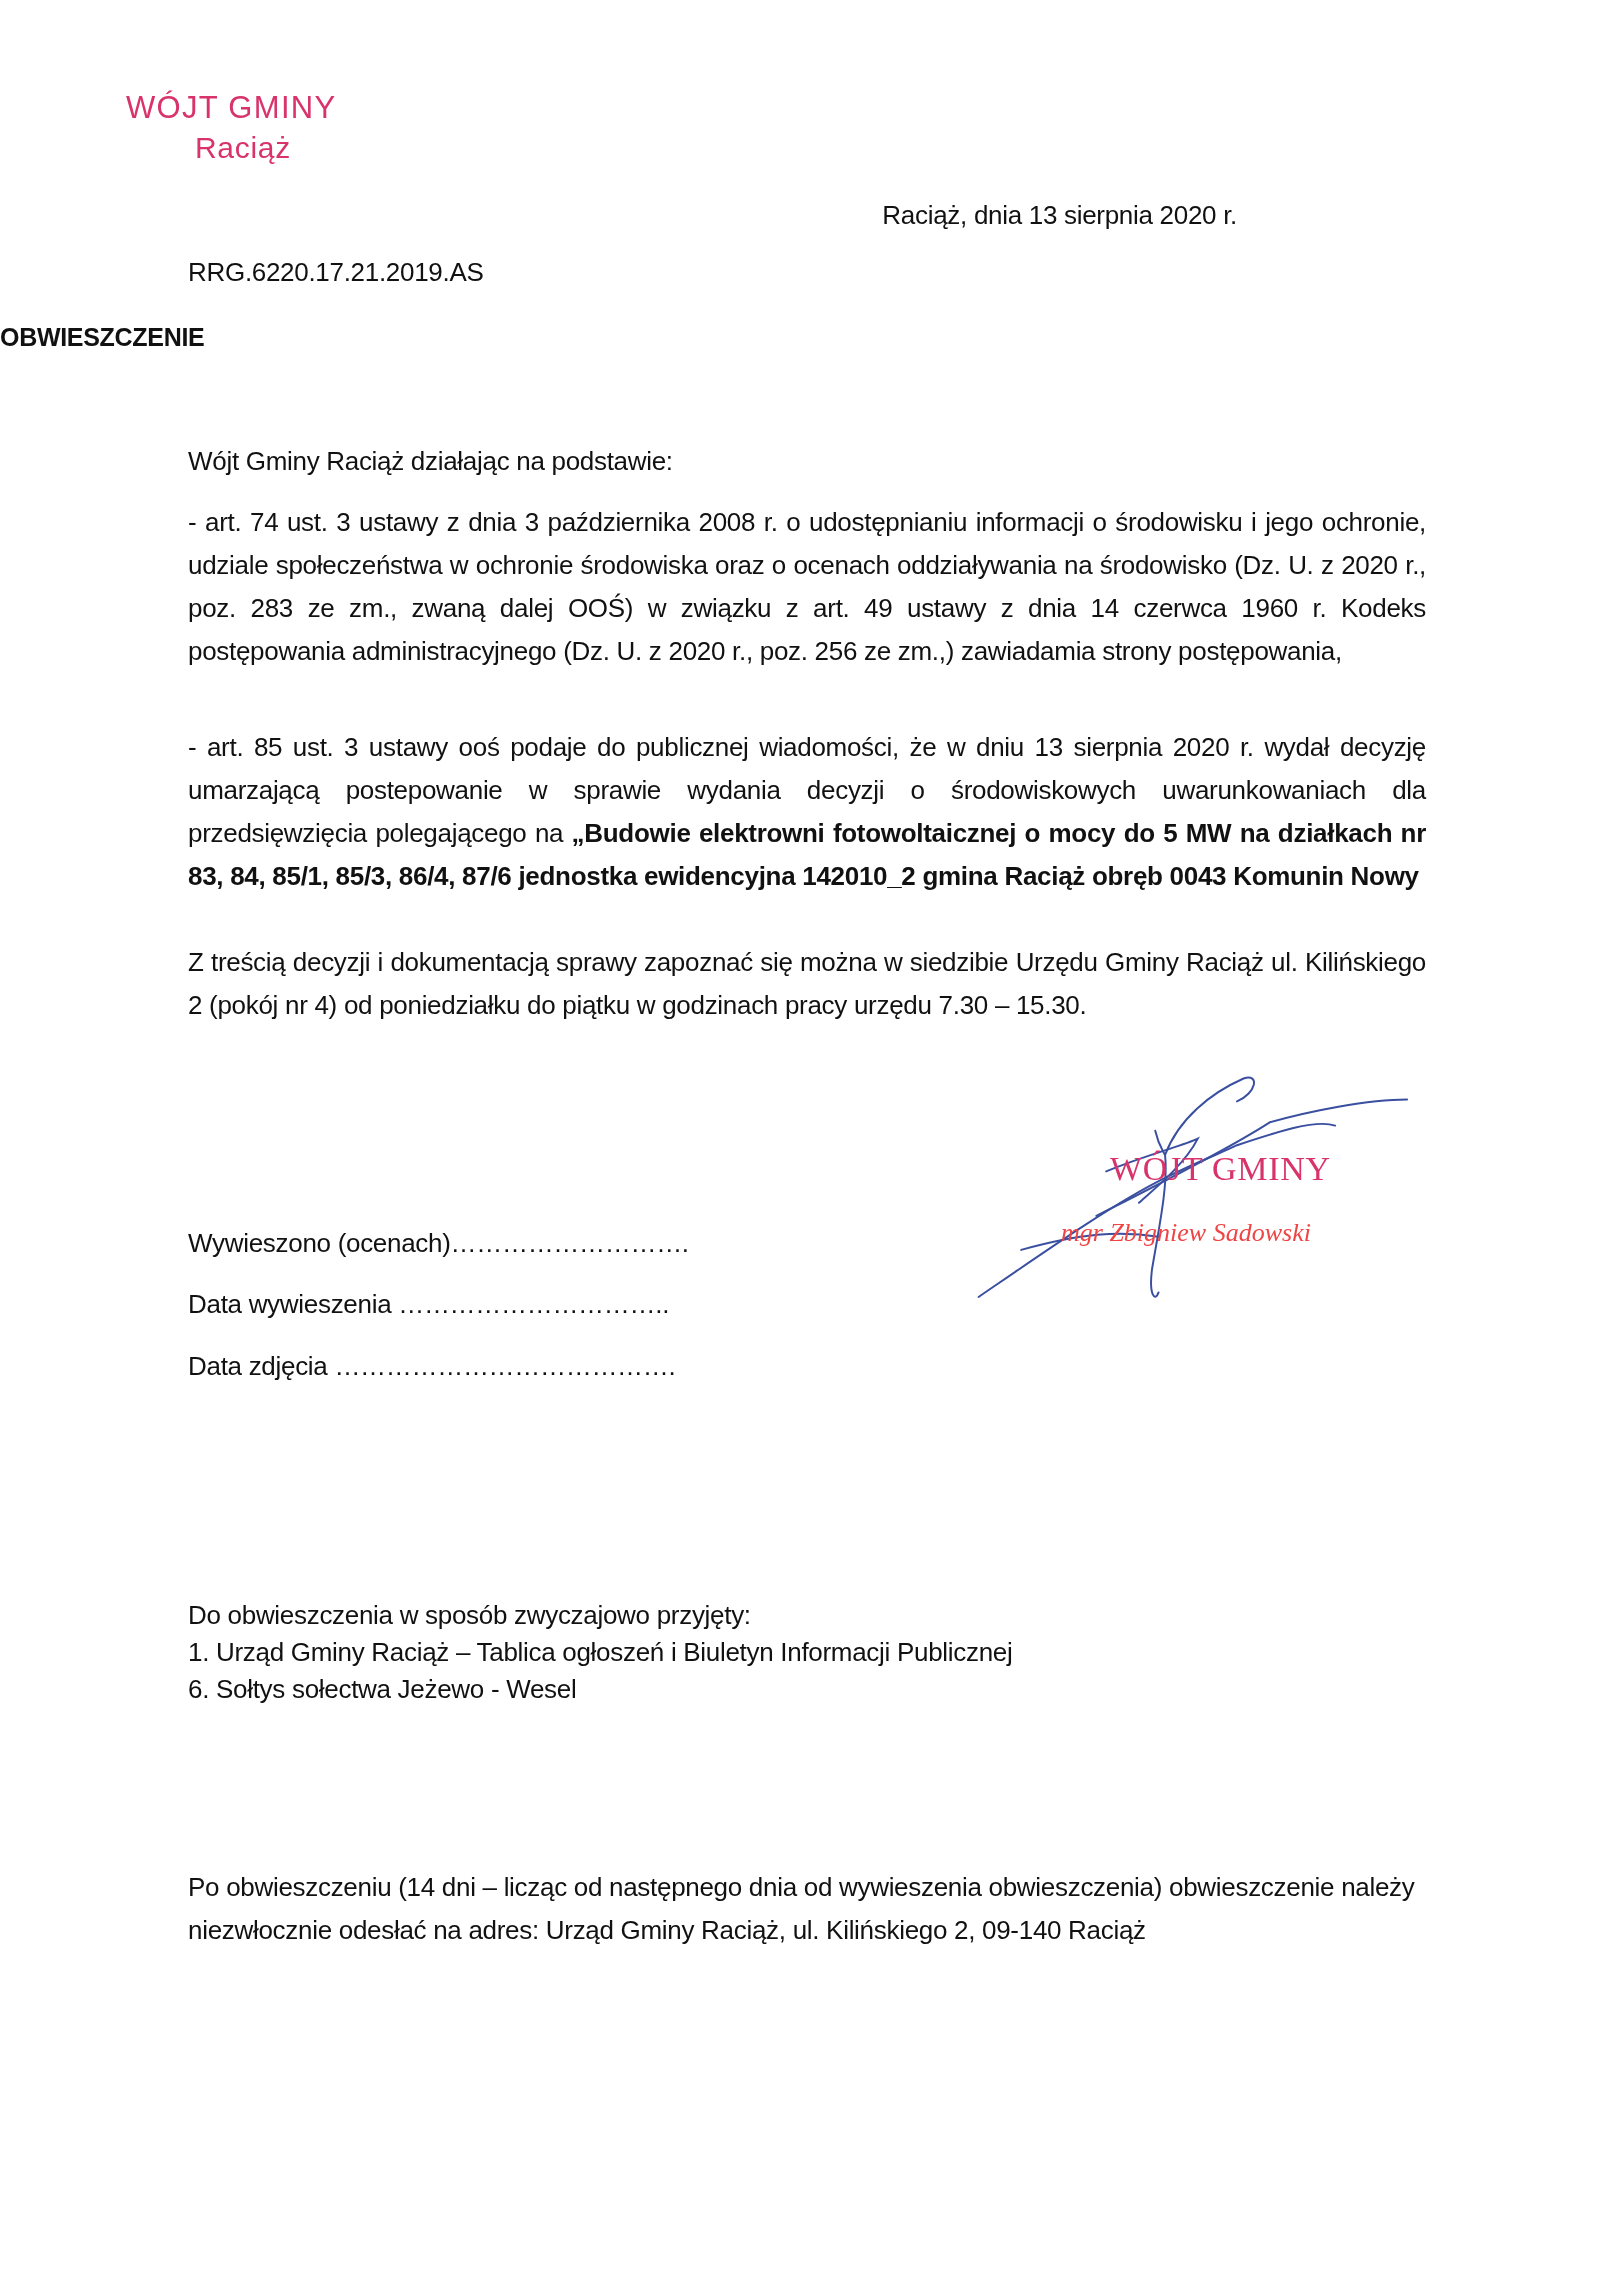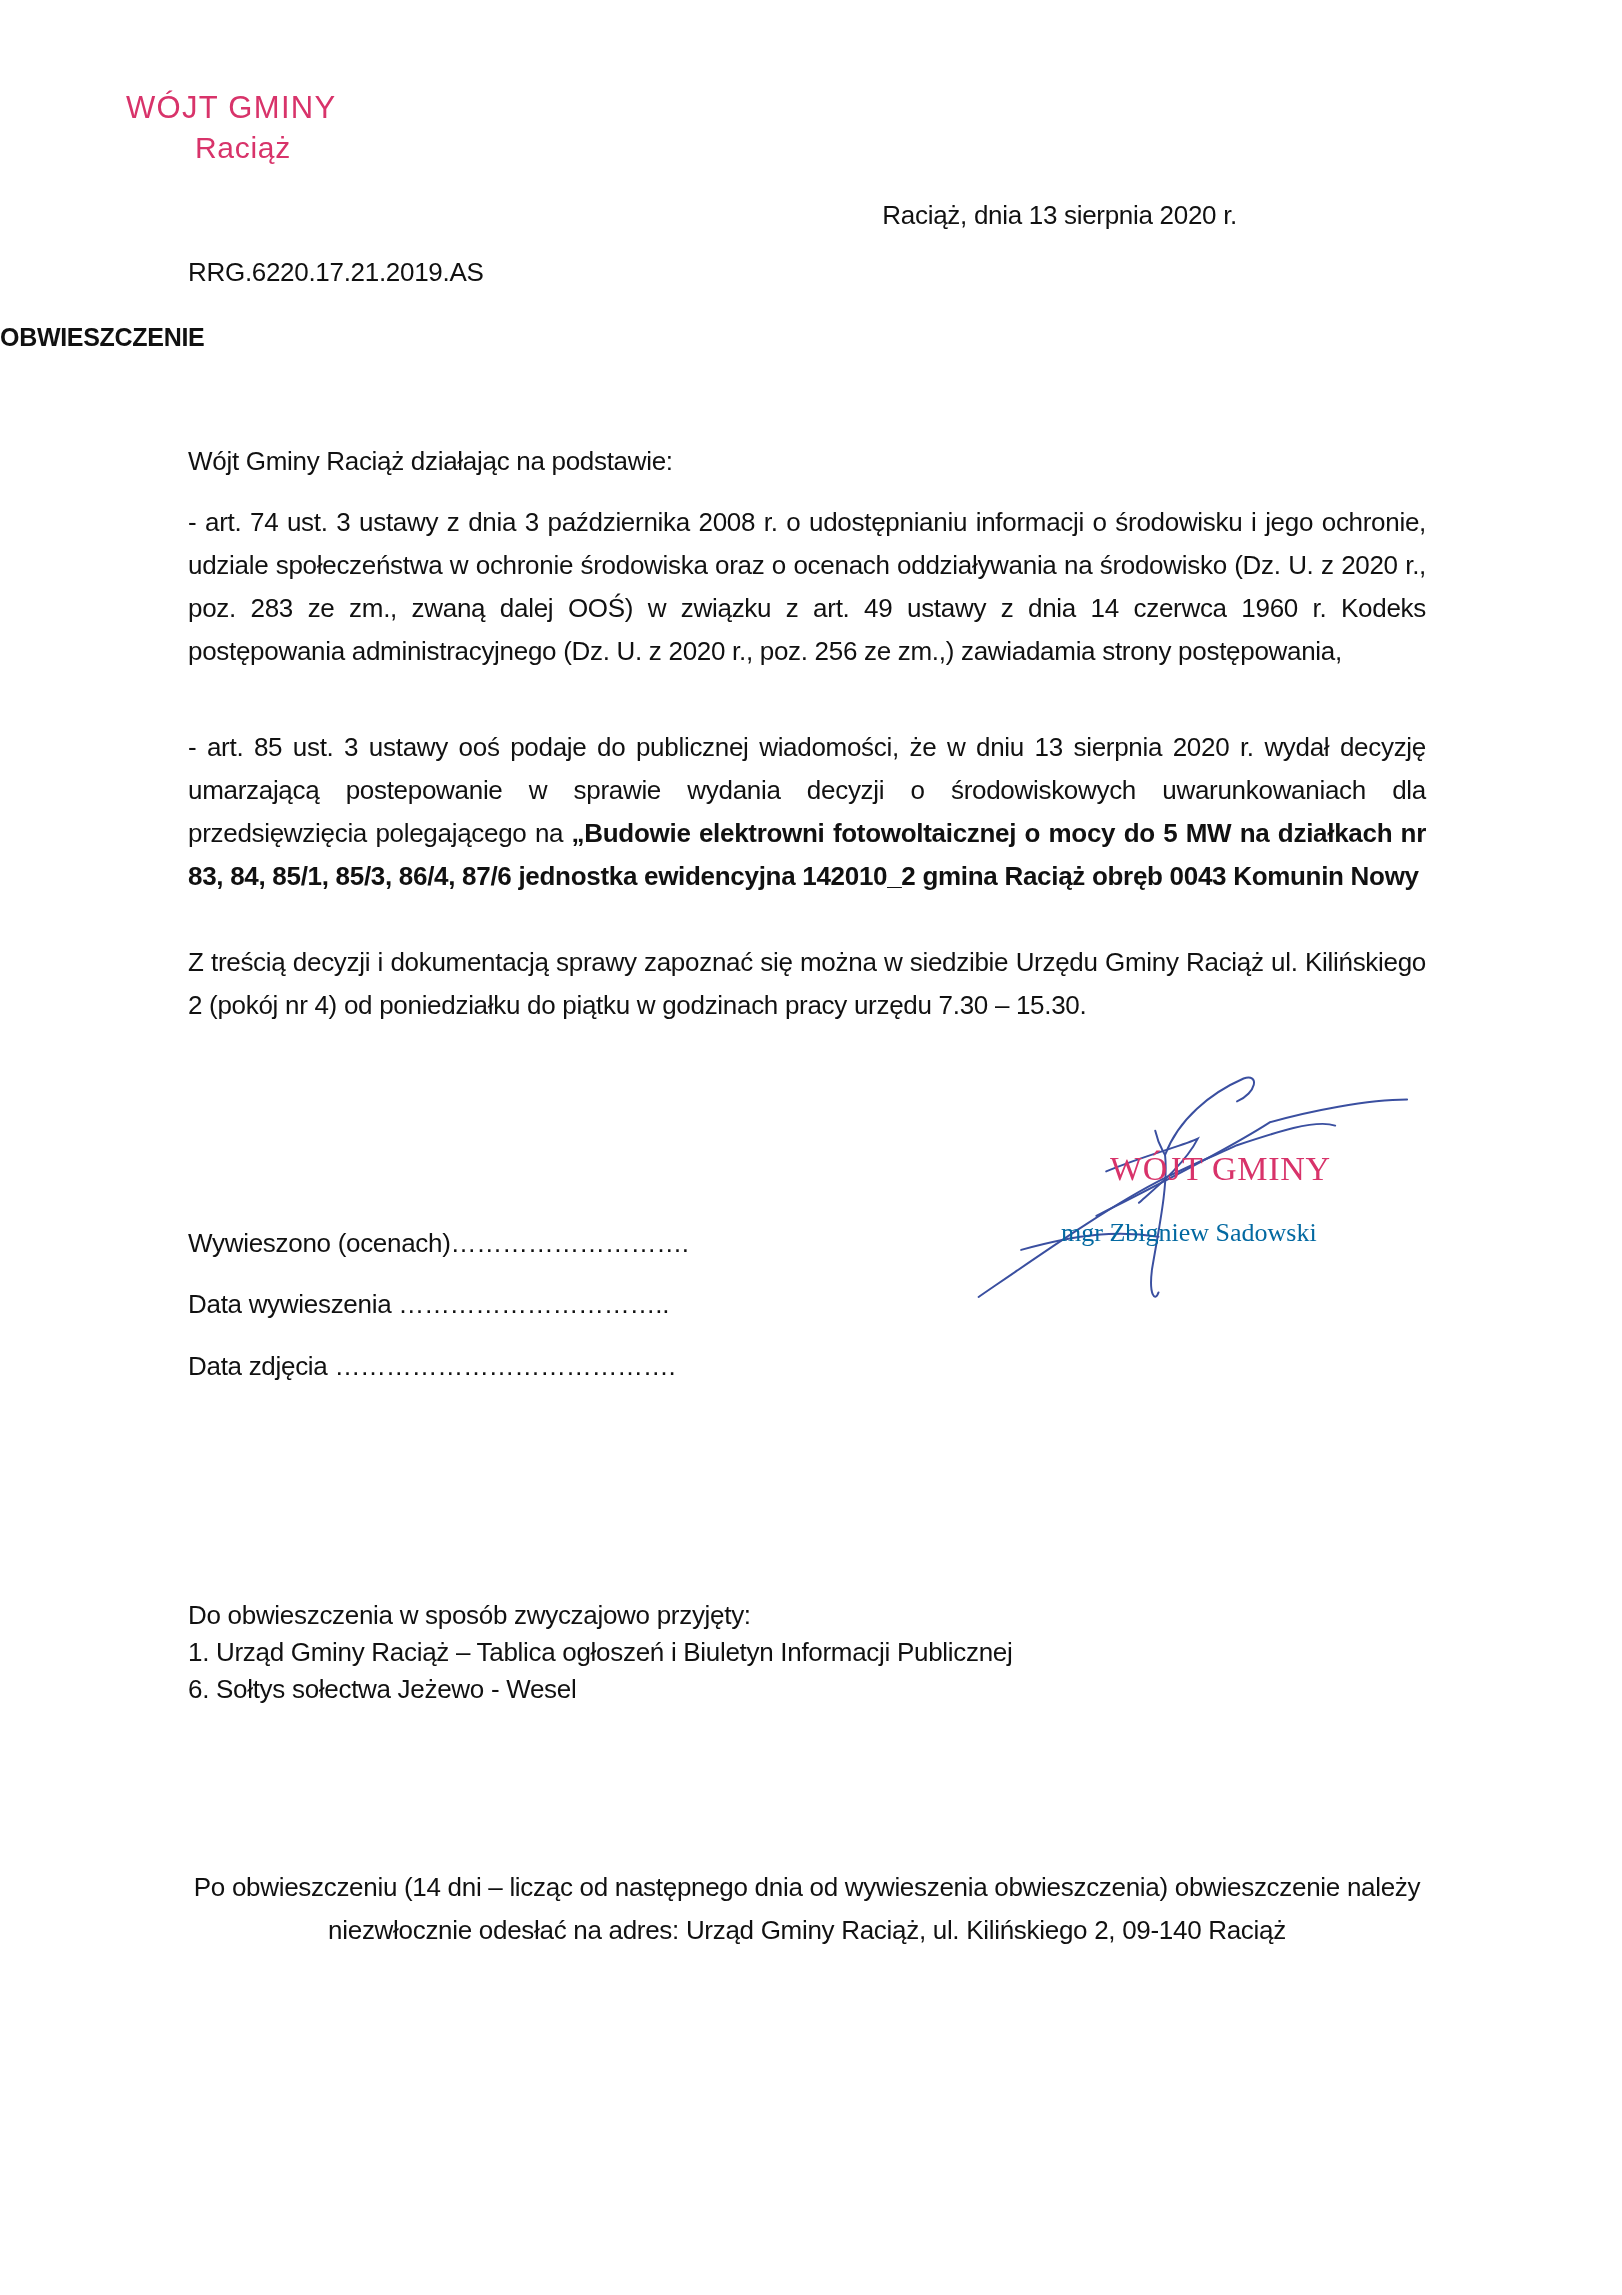--- a/index.html
+++ b/index.html
@@ -16,24 +16,24 @@
   .intro { top: 440px; }
   .p1 { top: 501px; }
   .p2 { top: 726px; }
   .p3 { top: 941px; }
   .bold { font-weight: bold; }
   .fill-line { position: absolute; left: 188px; }
   .fl1 { top: 1228px; }
   .fl2 { top: 1289px; }
   .fl3 { top: 1351px; }
   .list { position: absolute; left: 188px; top: 1597px; line-height: 37px; }
-  .final { position: absolute; left: 188px; top: 1866px; width: 1238px; line-height: 43px; text-align: center; }
+  .final { position: absolute; left: 188px; top: 1866px; width: 1238px; line-height: 43px; }
   .signature { position: absolute; left: 949px; top: 1034px; width: 491px; height: 314px; }
   .sig-stamp-1 { position: absolute; left: 1110px; top: 1150px; font-family: "Liberation Serif", serif; color: #d8336a; font-size: 34px; letter-spacing: 0.7px; }
-  .sig-stamp-2 { position: absolute; left: 1061px; top: 1218px; font-family: "Liberation Serif", serif; color: #0369a1; font-size: 26px; }
+  .sig-stamp-2 { position: absolute; left: 1061px; top: 1218px; font-family: "Liberation Serif", serif; font-style: italic; color: #ef4444; font-size: 26px; }
 </style>
 </head>
 <body>
 
 <div class="page">
 
   <div class="stamp stamp-top-1">WÓJT GMINY</div>
   <div class="stamp stamp-top-2">Raciąż</div>
 
   <div class="date-line doc-font">Raciąż, dnia 13 sierpnia 2020 r.</div>

